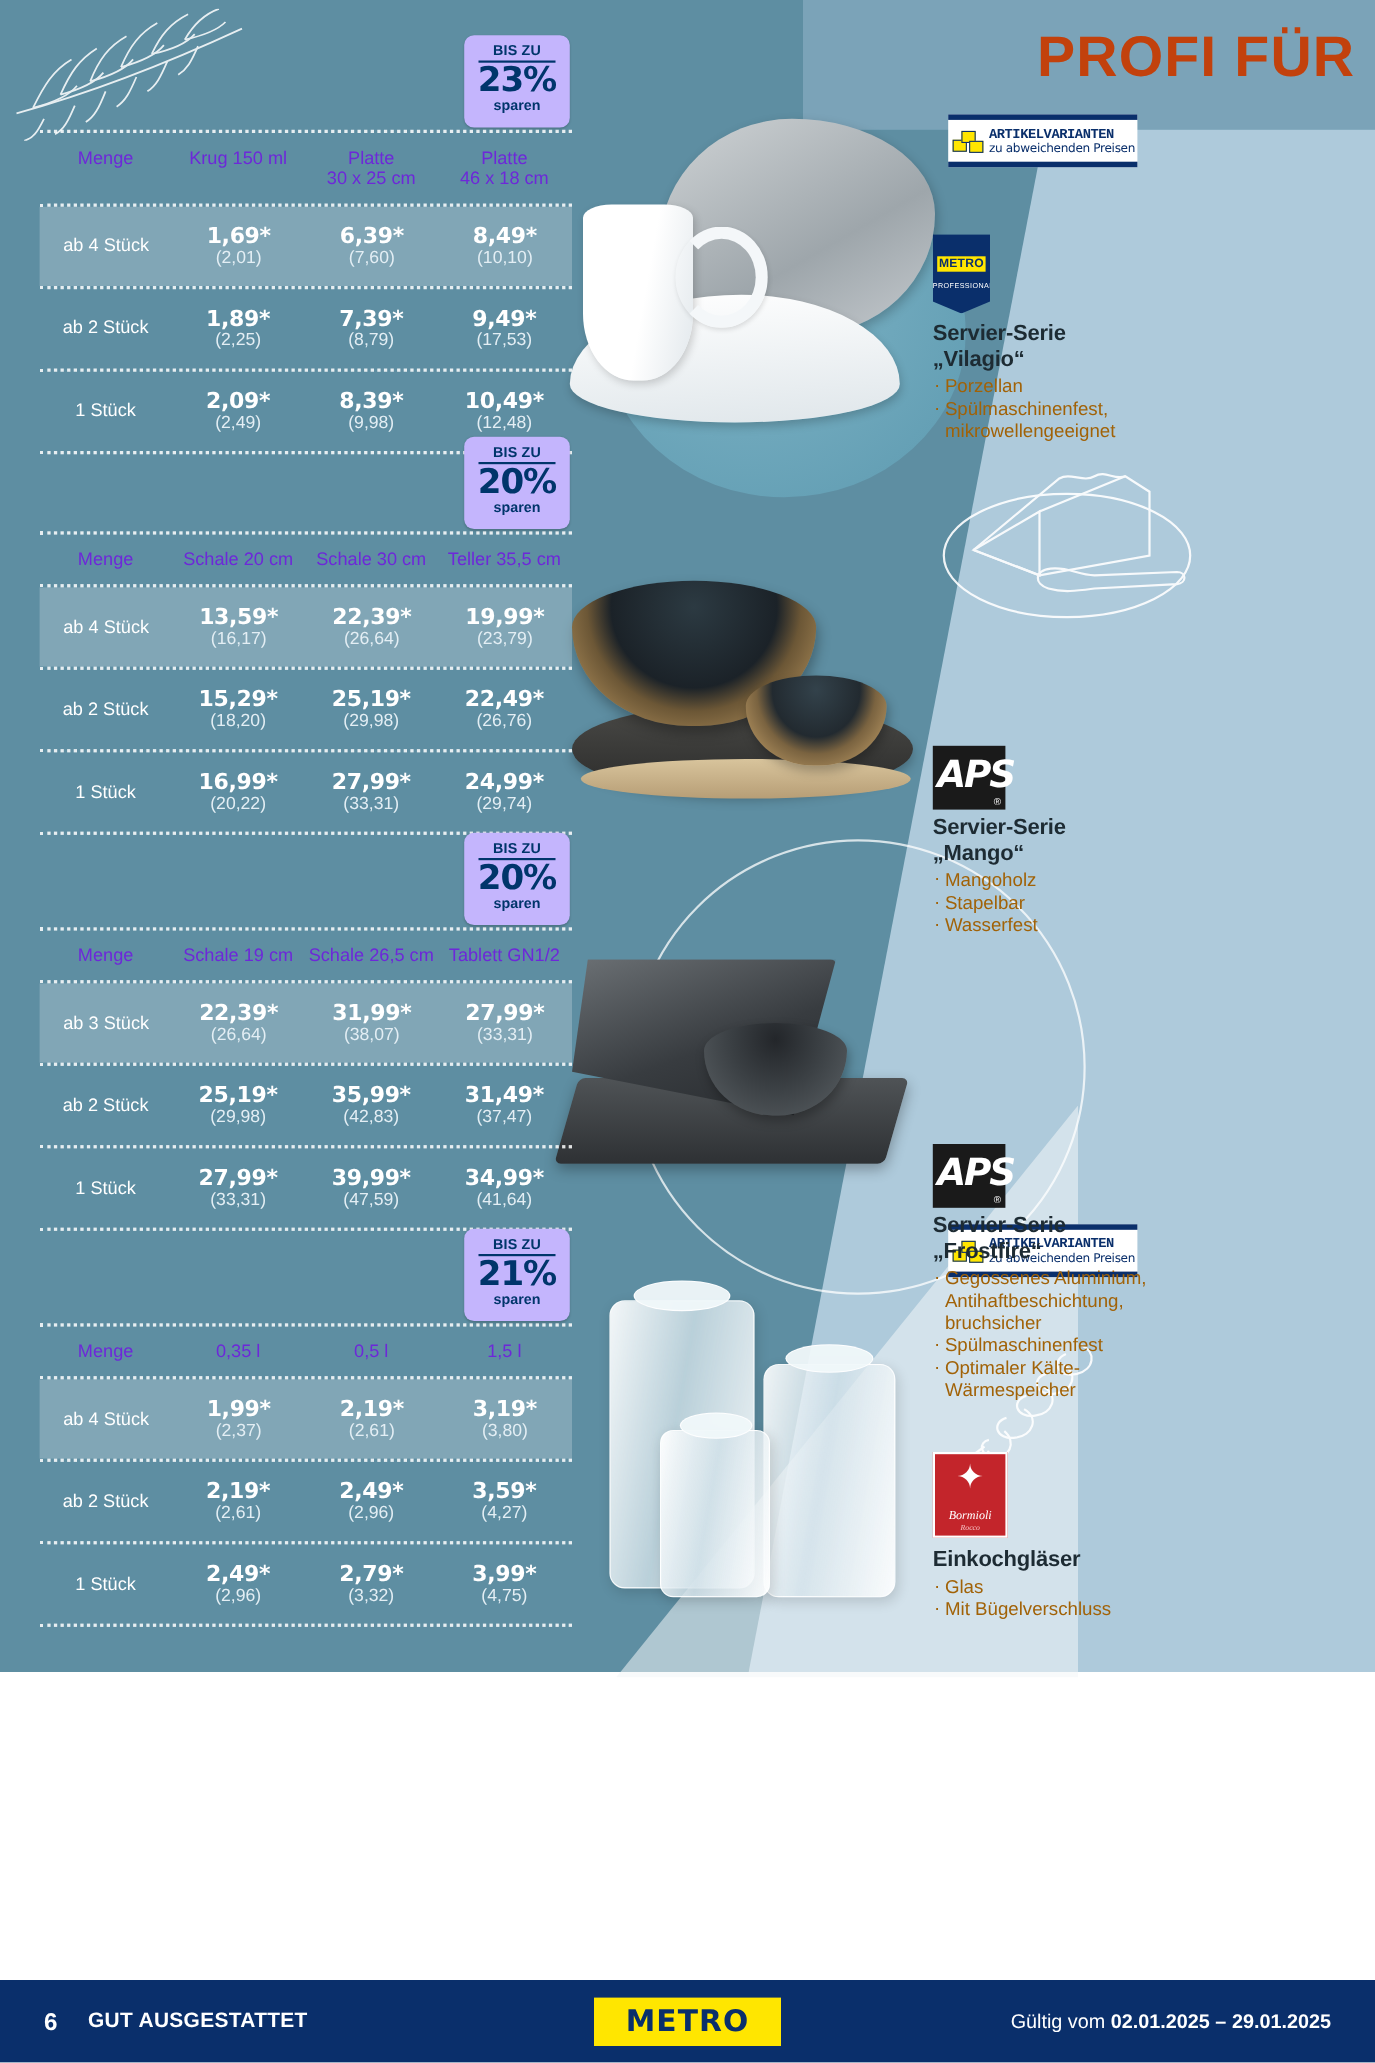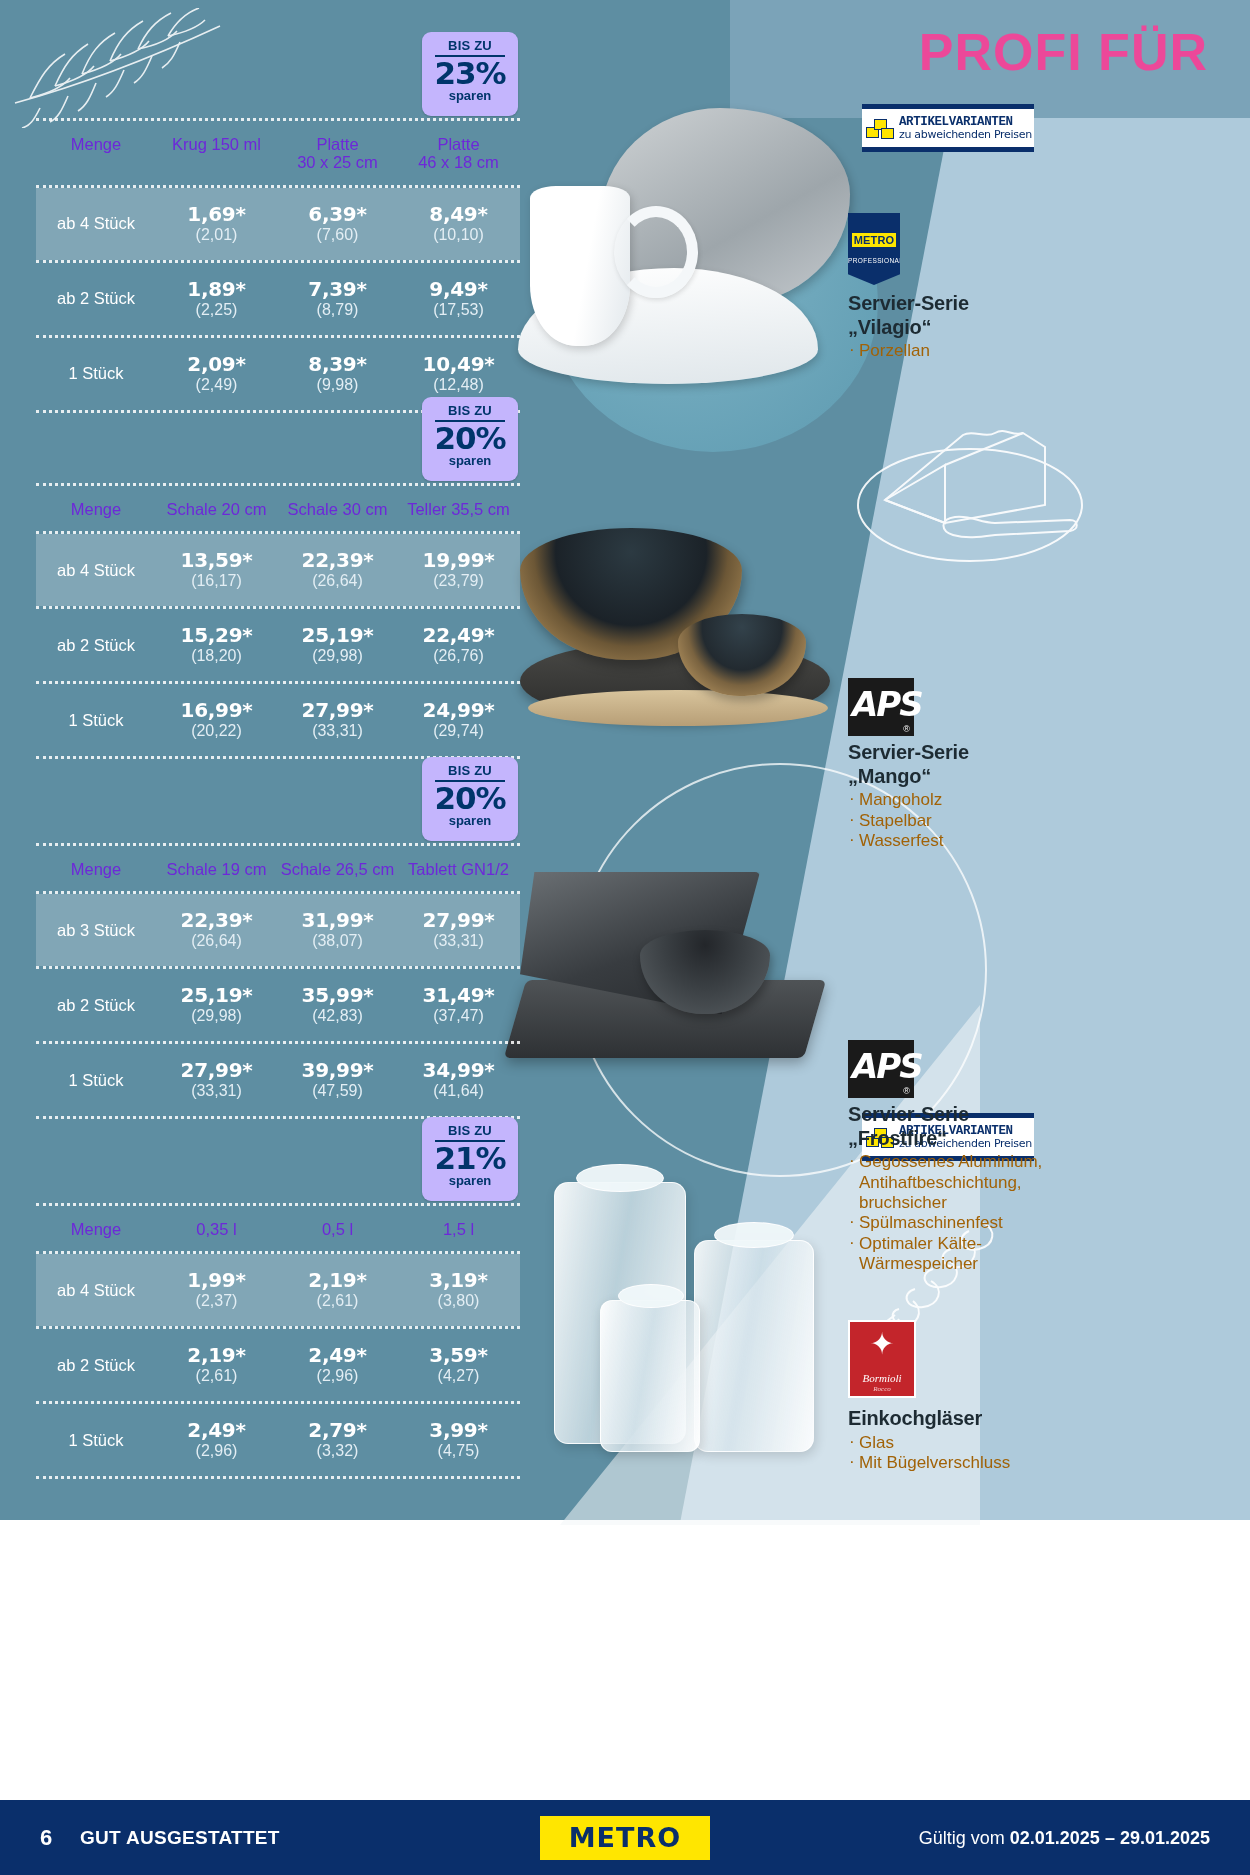--- a/index.html
+++ b/index.html
@@ -35,23 +35,23 @@
     clip-path: polygon(20% 100%, 100% 100%, 100% 0, 0 100%);
     opacity: .55;
   }
 
   
   .deco { position: absolute; pointer-events: none; }
   .deco svg { display:block; }
 
   
   .header-title {
-    position: absolute; right: 42px; top: 26px;
+    position: absolute; right: 18px; top: 26px;
     font-size: 52px; font-weight: bold; letter-spacing: 1px;
-    color: #ec4899; line-height: 1;
+    color: #c2410c; line-height: 1;
   }
 
   
   .save-badge {
     position: absolute;
     width: 96px; height: 84px;
     background: #c4b5fd;
     border-radius: 9px;
     text-align: center;
     box-shadow: 0 1px 2px rgba(0,0,0,.18);
@@ -83,21 +83,21 @@
   .thead {
     display: flex; color: #6d28d9; font-size: 16.5px;
     padding: 14px 0 13px 0; line-height: 1.12;
   }
   .thead > div { text-align: center; }
   .col0 { width: 120px; }
   .col1, .col2, .col3 { width: 121px; }
   .prow {
     display: flex; align-items: center; height: 72px;
   }
-  .prow.highlight { background: rgba(255,255,255,.22); }
+  .prow.highlight { background: rgba(255,255,255,.22); justify-content: center; }
   .prow > div { text-align: center; }
   .qty { color: #ffffff; font-size: 16.5px; }
   .cell .main {
     color: #ffffff; font-size: 20px; font-weight: bold; line-height: 1.05;
     font-family: "DejaVu Sans", sans-serif; letter-spacing: -.3px;
   }
   .cell .sub {
     color: #e3eef4; font-size: 16px; line-height: 1.15; margin-top: 1px;
   }
 
@@ -606,20 +606,22 @@
     <div class="metro-logo">
       <div class="mt">METRO</div>
       <div class="mp">PROFESSIONAL</div>
     </div>
     <h3>
       <span>Servier-Serie</span><br>
       <span>„Vilagio“</span>
     </h3>
     <ul>
       <li style="white-space:pre-line">Porzellan</li>
+      <li style="white-space:pre-line">Spülmaschinenfest,
+mikrowellengeeignet</li>
     </ul>
   </div>
 
   <div class="info" style="top:678px;">
     <div class="aps-logo">
       <div class="aps-text">APS</div>
       <div class="reg">®</div>
     </div>
     <h3>
       <span>Servier-Serie</span><br>

